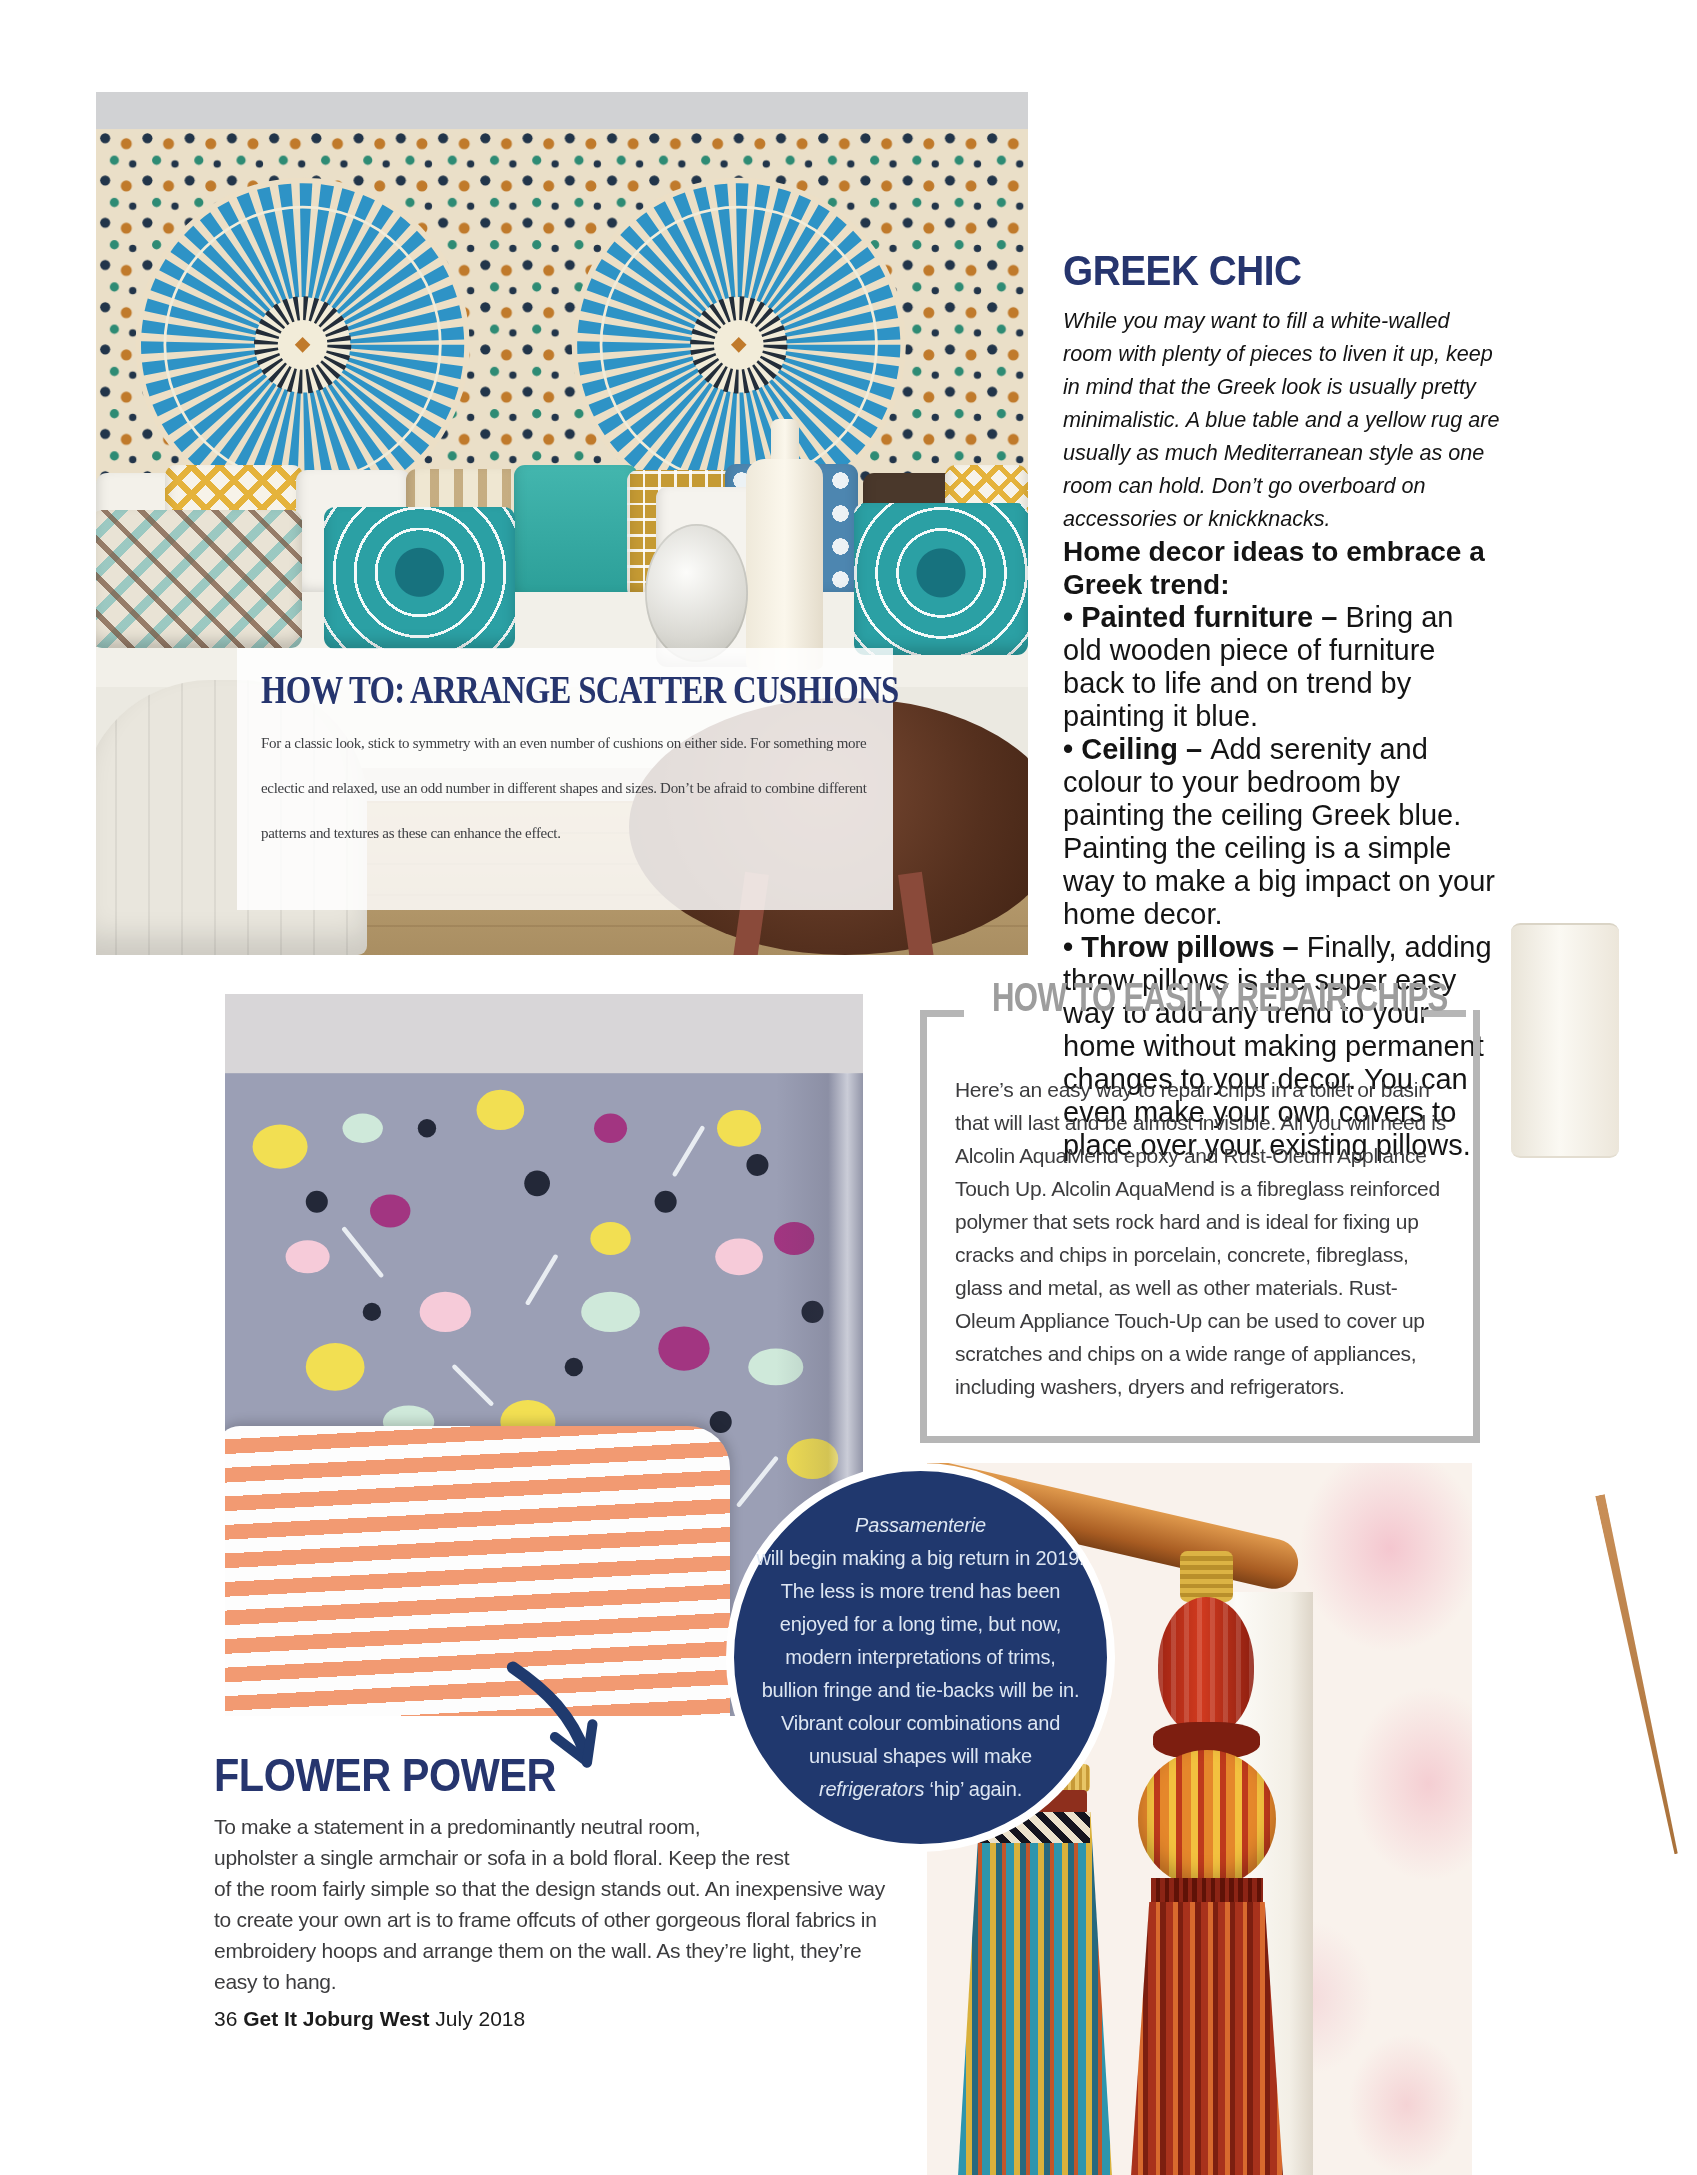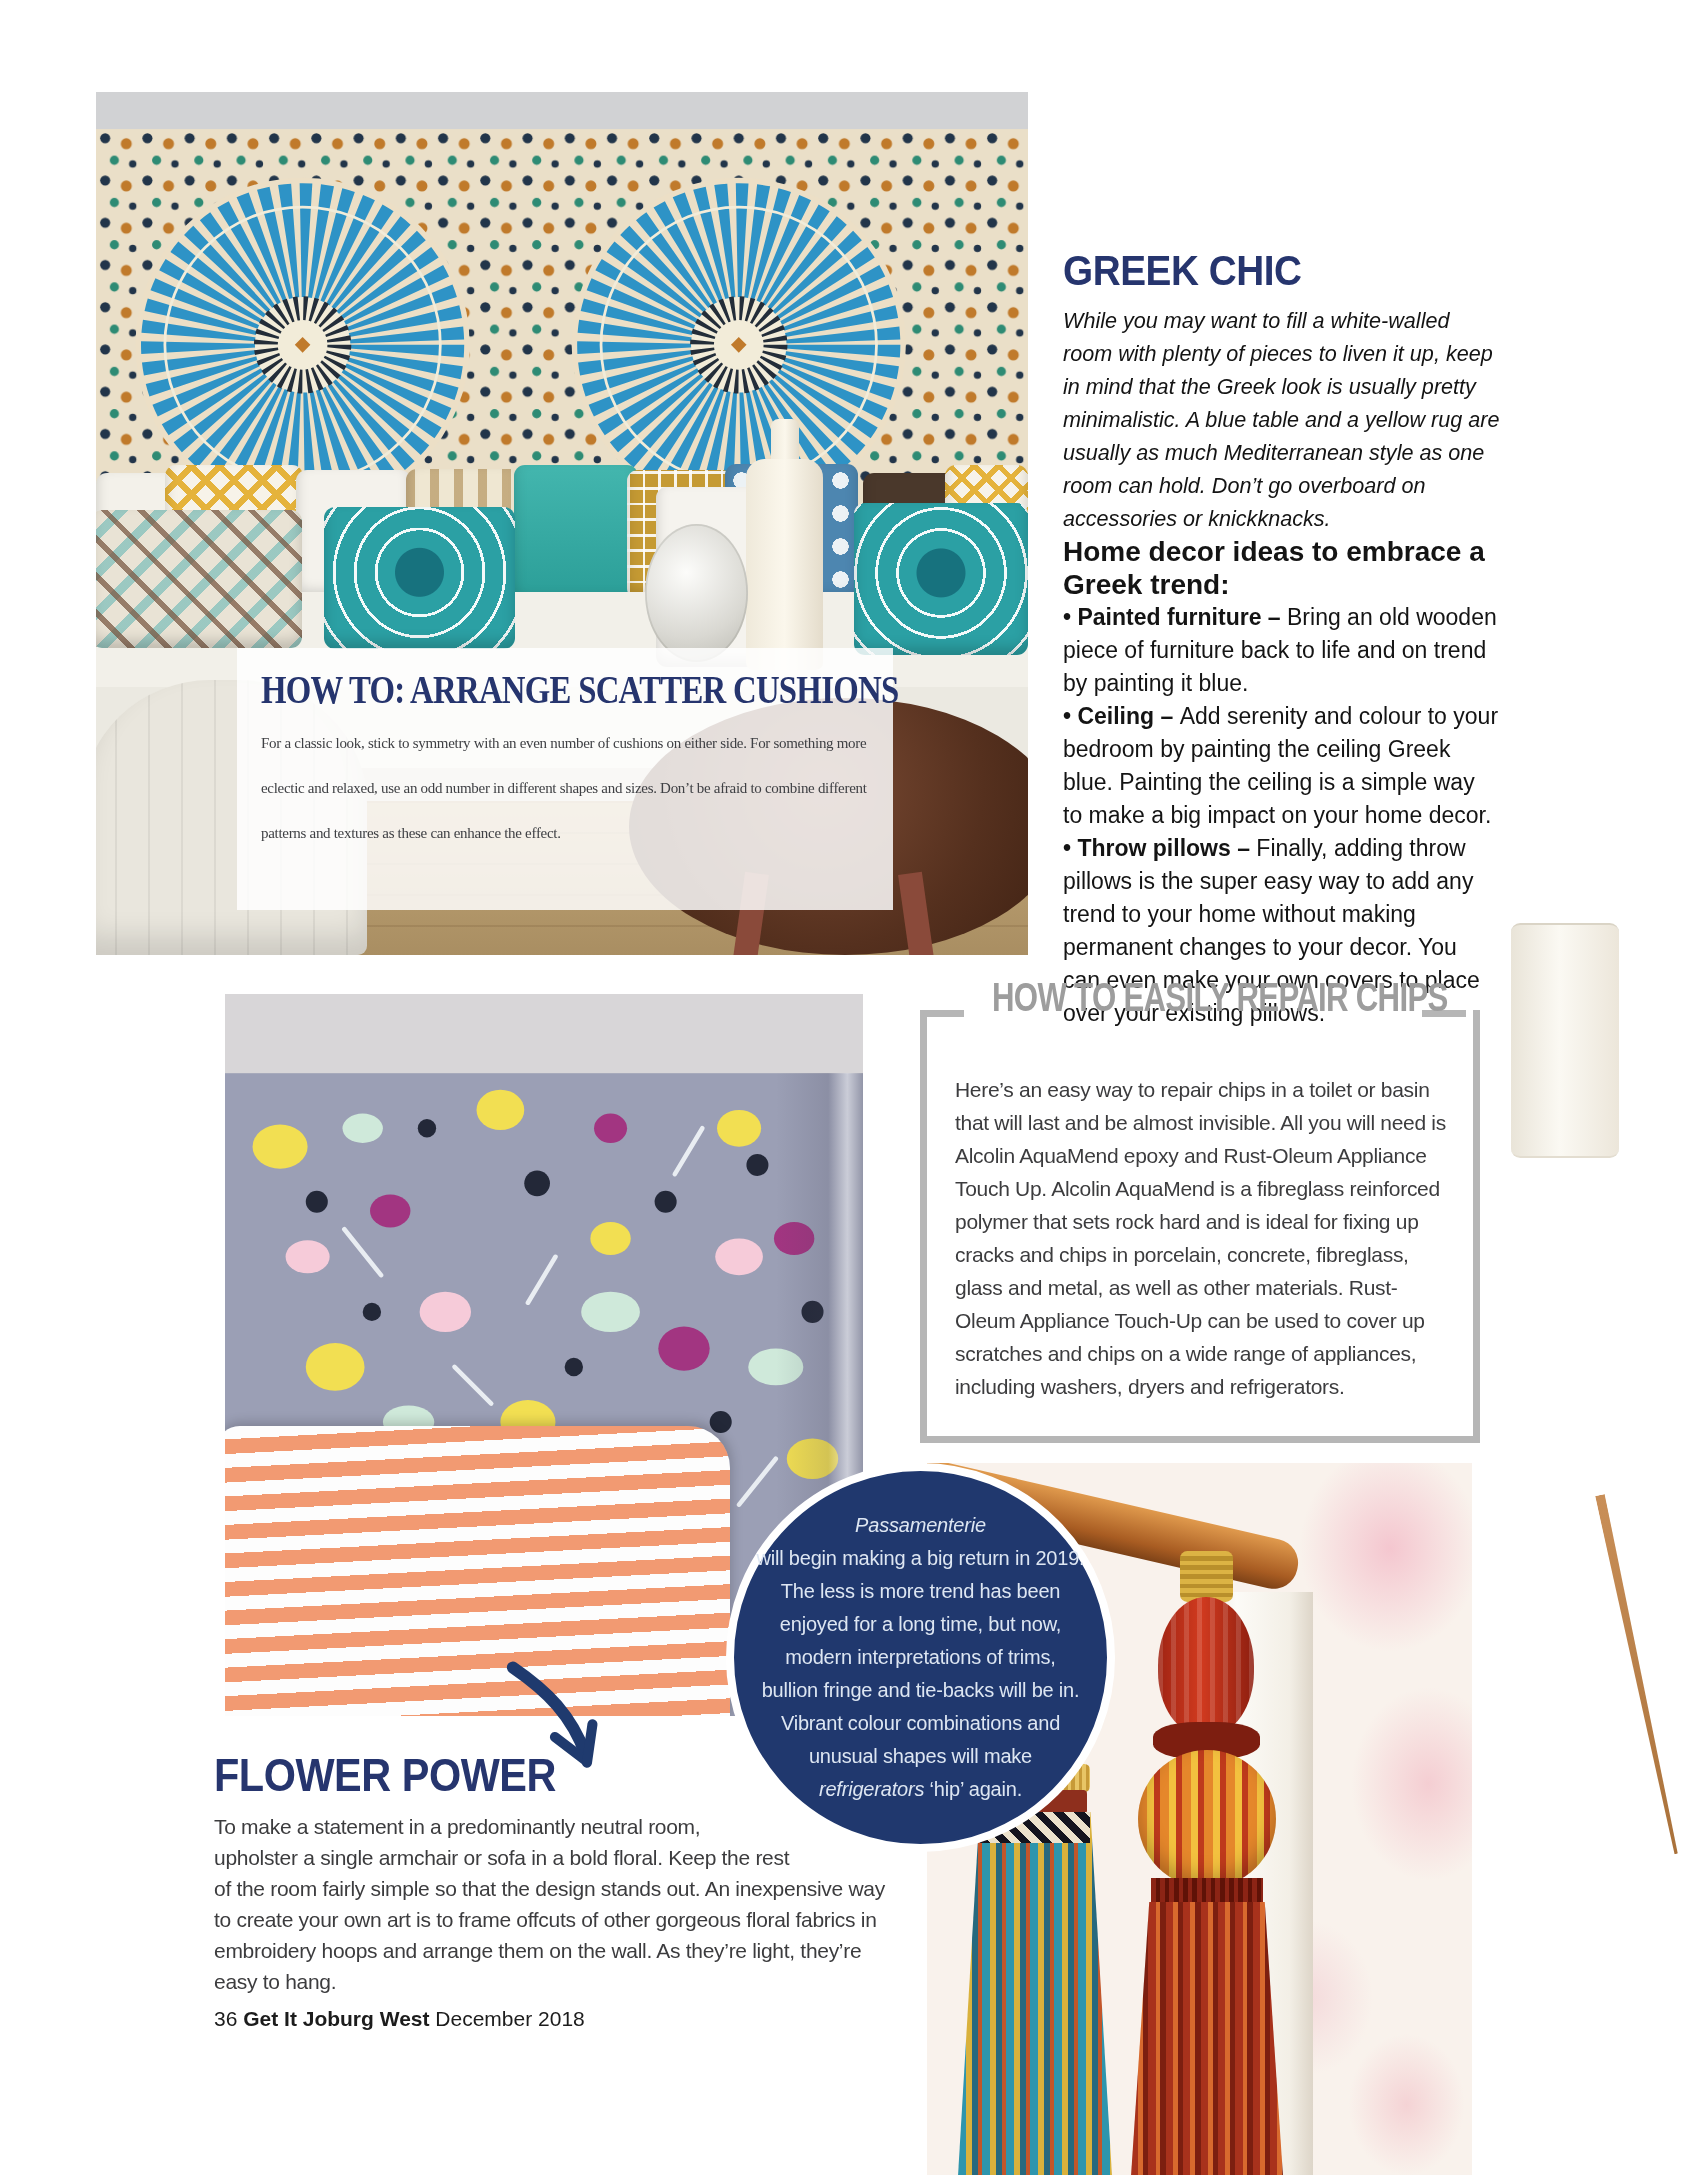--- a/index.html
+++ b/index.html
@@ -65,21 +65,21 @@
   .pm-title{margin:0;font-size:40px;font-weight:700;color:#26356e;letter-spacing:-0.9px;
         transform:scaleX(.82);transform-origin:left;white-space:nowrap;}
   .pm-body{margin:7.3px 0 0 0;font-size:15px;line-height:45px;color:#3f4044;letter-spacing:-0.3px;width:611px;}
 
   
   .col-right{left:1063px;top:246px;width:437px;}
   .h-navy{margin:0;font-size:43px;font-weight:700;color:#26356e;letter-spacing:-0.5px;
         transform:scaleX(.9);transform-origin:left;white-space:nowrap;}
   .g-intro{margin:9px 0 0 0;font-style:italic;font-size:21.6px;line-height:33px;color:#141414;}
   .g-sub{margin:0;font-weight:700;font-size:28px;line-height:33px;color:#141414;}
-  .g-b{margin:0;font-size:23px;line-height:33px;color:#141414;}
+  .g-b{margin:0;font-size:29px;line-height:33px;color:#141414;}
   .g-b b{font-weight:700;}
 
   
   .repair-frame{left:920px;top:1010px;width:546px;height:426px;
         border-left:7.3px solid #b6b6b6;border-right:7.3px solid #b6b6b6;border-bottom:7.3px solid #b6b6b6;}
   .repair-stub{position:absolute;width:44px;height:7.3px;background:#b6b6b6;top:1010px;}
   .stub-l{left:920px;} .stub-r{left:1422px;}
   .repair-title{left:992px;top:975px;margin:0;font-size:40px;font-weight:700;color:#9d9d9d;
         letter-spacing:-0.9px;transform:scaleX(.78);transform-origin:left;white-space:nowrap;}
   .repair-body{left:955px;top:1073px;width:500px;margin:0;font-size:21px;line-height:33px;
@@ -346,17 +346,17 @@
   <div class="abs flower">
     <h2 class="h-flower">FLOWER POWER</h2>
     <div class="flow-spacer"></div>
     <p class="flower-body">To make a statement in a predominantly neutral room, upholster a single armchair or sofa in a bold floral. Keep the rest of the room fairly simple so that the design stands out. An inexpensive way to create your own art is to frame offcuts of other gorgeous floral fabrics in embroidery hoops and arrange them on the wall. As they’re light, they’re easy to hang.</p>
   </div>
 
   <div class="abs lamp-shade"></div>
   <div class="abs lamp-pole"></div>
 
   <div class="abs footer">
-    <span>36 </span><b>Get It Joburg West</b><span> December 2018</span>
+    <span>36 </span><b>Get It Joburg West</b><span> July 2018</span>
   </div>
 
 </div>
 
 
 </body></html>

